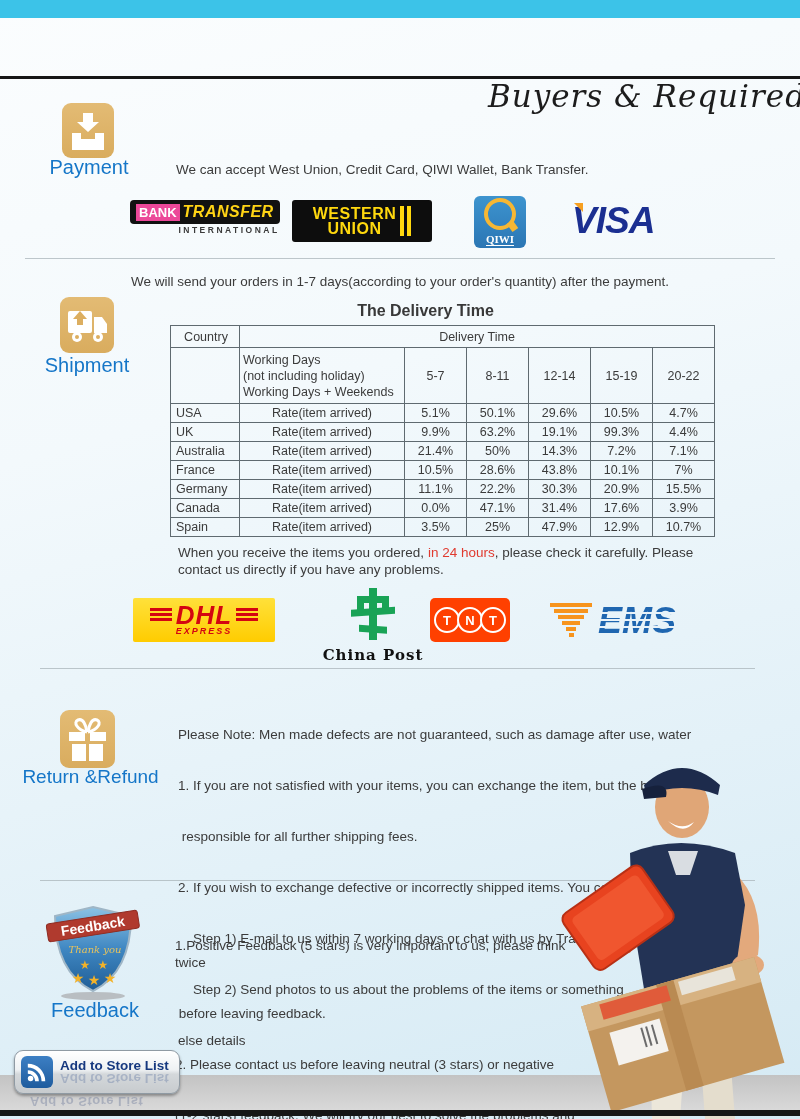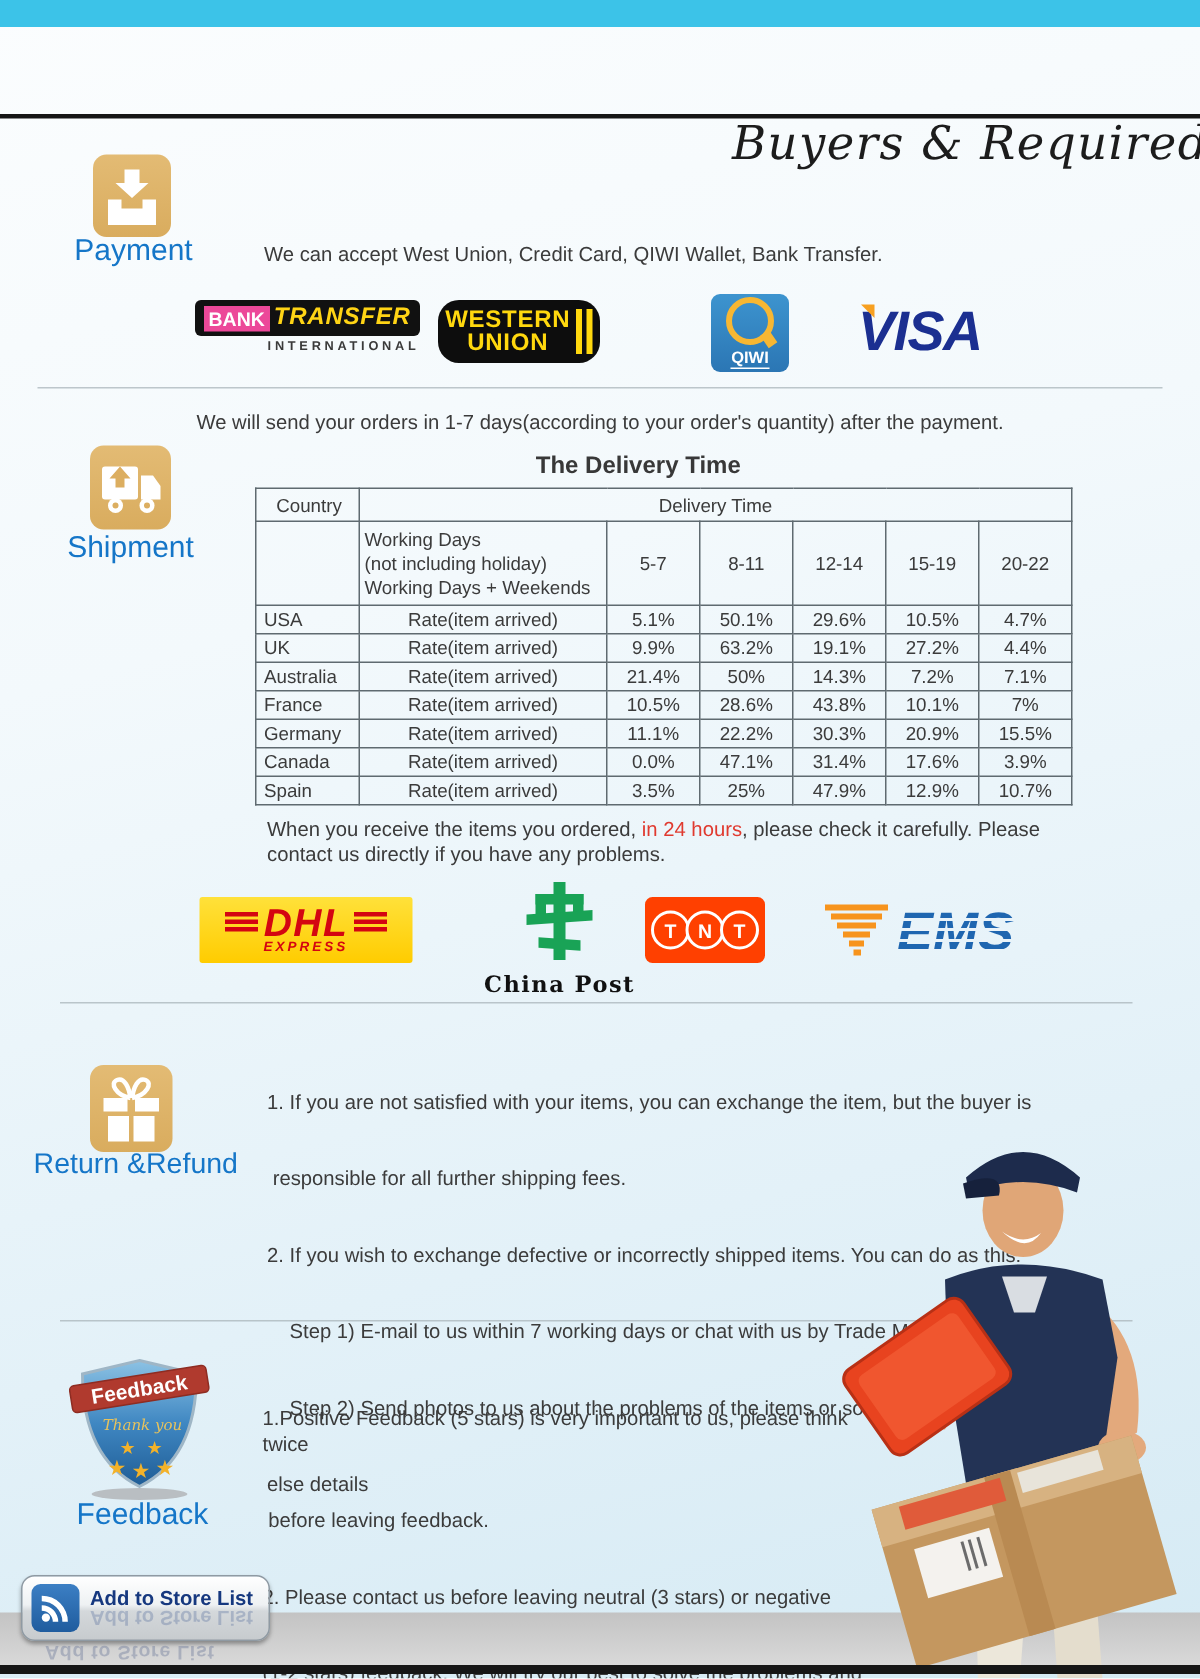--- a/index.html
+++ b/index.html
@@ -16,26 +16,26 @@
   .body-text{color:#3b3b3b;font-size:13.5px;line-height:17px;}
   .pre{white-space:pre-wrap;}
   .red{color:#e03a2f;}
 
   
   .logo{position:absolute;}
   .bt-box{background:#111;border-radius:4px;padding:3px 6px;display:flex;align-items:center;gap:3px;}
   .bt-bank{background:#ec4899;color:#fff;font-weight:bold;font-size:13px;padding:1px 3px;}
   .bt-transfer{color:#ffd415;font-weight:bold;font-style:italic;font-size:16px;letter-spacing:.5px;}
   .bt-sub{color:#3a3a3a;font-size:8.5px;letter-spacing:2.5px;text-align:right;margin-top:1px;font-weight:bold;}
-  .wu-box{background:#0d0d0d;border-radius:14px;width:108px;height:42px;display:flex;align-items:center;justify-content:center;gap:4px;}
+  .wu-box{background:#0d0d0d;border-radius:3px;width:140px;height:42px;display:flex;align-items:center;justify-content:center;gap:4px;}
   .wu-text{color:#ffd80e;font-weight:bold;font-size:16px;line-height:15px;text-align:center;letter-spacing:.5px;}
   .wu-bars{display:flex;gap:3px;height:30px;}
   .wu-bars i{display:block;width:4px;height:100%;background:#ffd80e;}
   .qiwi-box{background:linear-gradient(180deg,#3d94cf,#2b76b4);border-radius:6px;width:52px;height:52px;
-            display:flex;flex-direction:column;align-items:center;justify-content:center;}
+            display:flex;flex-direction:column;align-items:center;justify-content:center;font-family:Liberation Serif, serif;}
   .qiwi-q{width:24px;height:24px;border:4px solid #f7b733;border-radius:50%;position:relative;}
   .qiwi-q i{position:absolute;right:-4px;bottom:-5px;width:7px;height:10px;background:#f7b733;transform:rotate(-35deg);}
   .qiwi-label{color:#fff;font-weight:bold;font-size:11px;margin-top:3px;border-bottom:1px solid #fff;line-height:12px;}
   .visa-text{color:#1b2f91;font-weight:bold;font-style:italic;font-size:37px;letter-spacing:-1px;position:relative;font-family:"Liberation Sans",sans-serif;}
   .visa-flag{position:absolute;left:2px;top:3px;width:0;height:0;border-left:9px solid transparent;border-top:9px solid #f7a021;}
 
   
   .dtable{position:absolute;left:170px;top:325px;border-collapse:collapse;table-layout:fixed;}
   .dtable td{border:1px solid #5f6a70;color:#3b3b3b;font-size:12.5px;padding:0 3px;}
   .dtable .c-country{width:60px;text-align:left;padding-left:5px;}
@@ -169,21 +169,21 @@
       <td class="c-v">29.6%</td>
       <td class="c-v">10.5%</td>
       <td class="c-v">4.7%</td>
     </tr>
     <tr style="height:19px;">
       <td class="c-country">UK</td>
       <td class="c-desc" style="text-align:center;">Rate(item arrived)</td>
       <td class="c-v">9.9%</td>
       <td class="c-v">63.2%</td>
       <td class="c-v">19.1%</td>
-      <td class="c-v">27.2%</td>
+      <td class="c-v">99.3%</td>
       <td class="c-v">4.4%</td>
     </tr>
     <tr style="height:19px;">
       <td class="c-country">Australia</td>
       <td class="c-desc" style="text-align:center;">Rate(item arrived)</td>
       <td class="c-v">21.4%</td>
       <td class="c-v">50%</td>
       <td class="c-v">14.3%</td>
       <td class="c-v">7.2%</td>
       <td class="c-v">7.1%</td>
@@ -285,20 +285,21 @@
       </g>
       <rect x="9" y="22" width="16" height="9" fill="#fff"></rect>
       <rect x="30" y="22" width="16" height="9" fill="#fff"></rect>
       <rect x="12" y="34" width="14" height="17" fill="#fff"></rect>
       <rect x="29" y="34" width="14" height="17" fill="#fff"></rect>
     </svg>
   </div>
   <div class="sec-label" style="left:18px;top:766px;width:145px;font-size:19px;">Return &amp;Refund</div>
 
   <div class="body-text pre" style="position:absolute;left:178px;top:692px;width:520px;">
+    <div>Please Note: Men made defects are not guaranteed, such as damage after use, water</div>
     <div>1. If you are not satisfied with your items, you can exchange the item, but the buyer is</div>
     <div> responsible for all further shipping fees.</div>
     <div>2. If you wish to exchange defective or incorrectly shipped items. You can do as this:</div>
     <div>    Step 1) E-mail to us within 7 working days or chat with us by Trade Manager</div>
     <div>    Step 2) Send photos to us about the problems of the items or something</div>
     <div>else details</div>
     
     
   </div>
 

